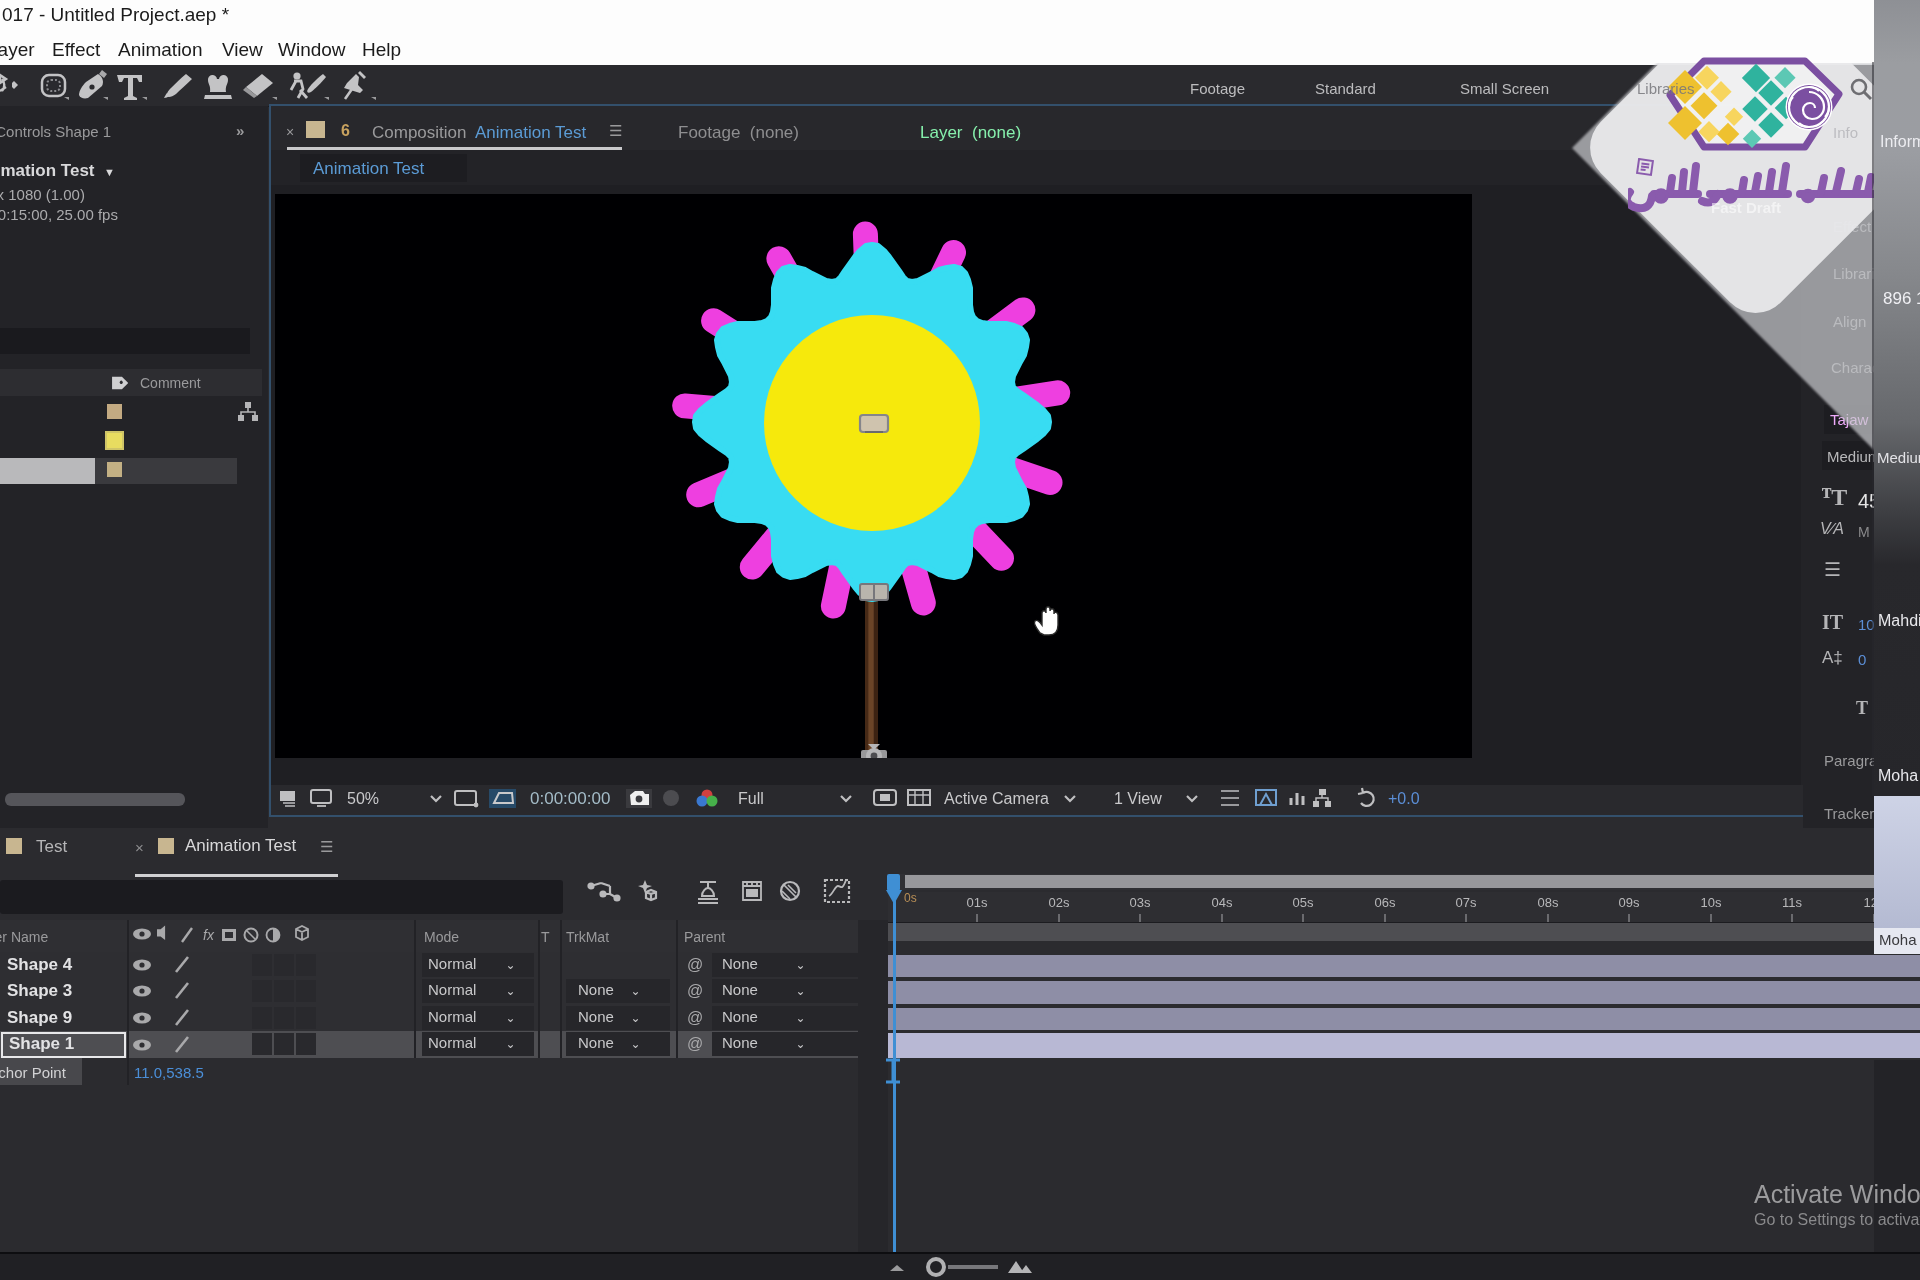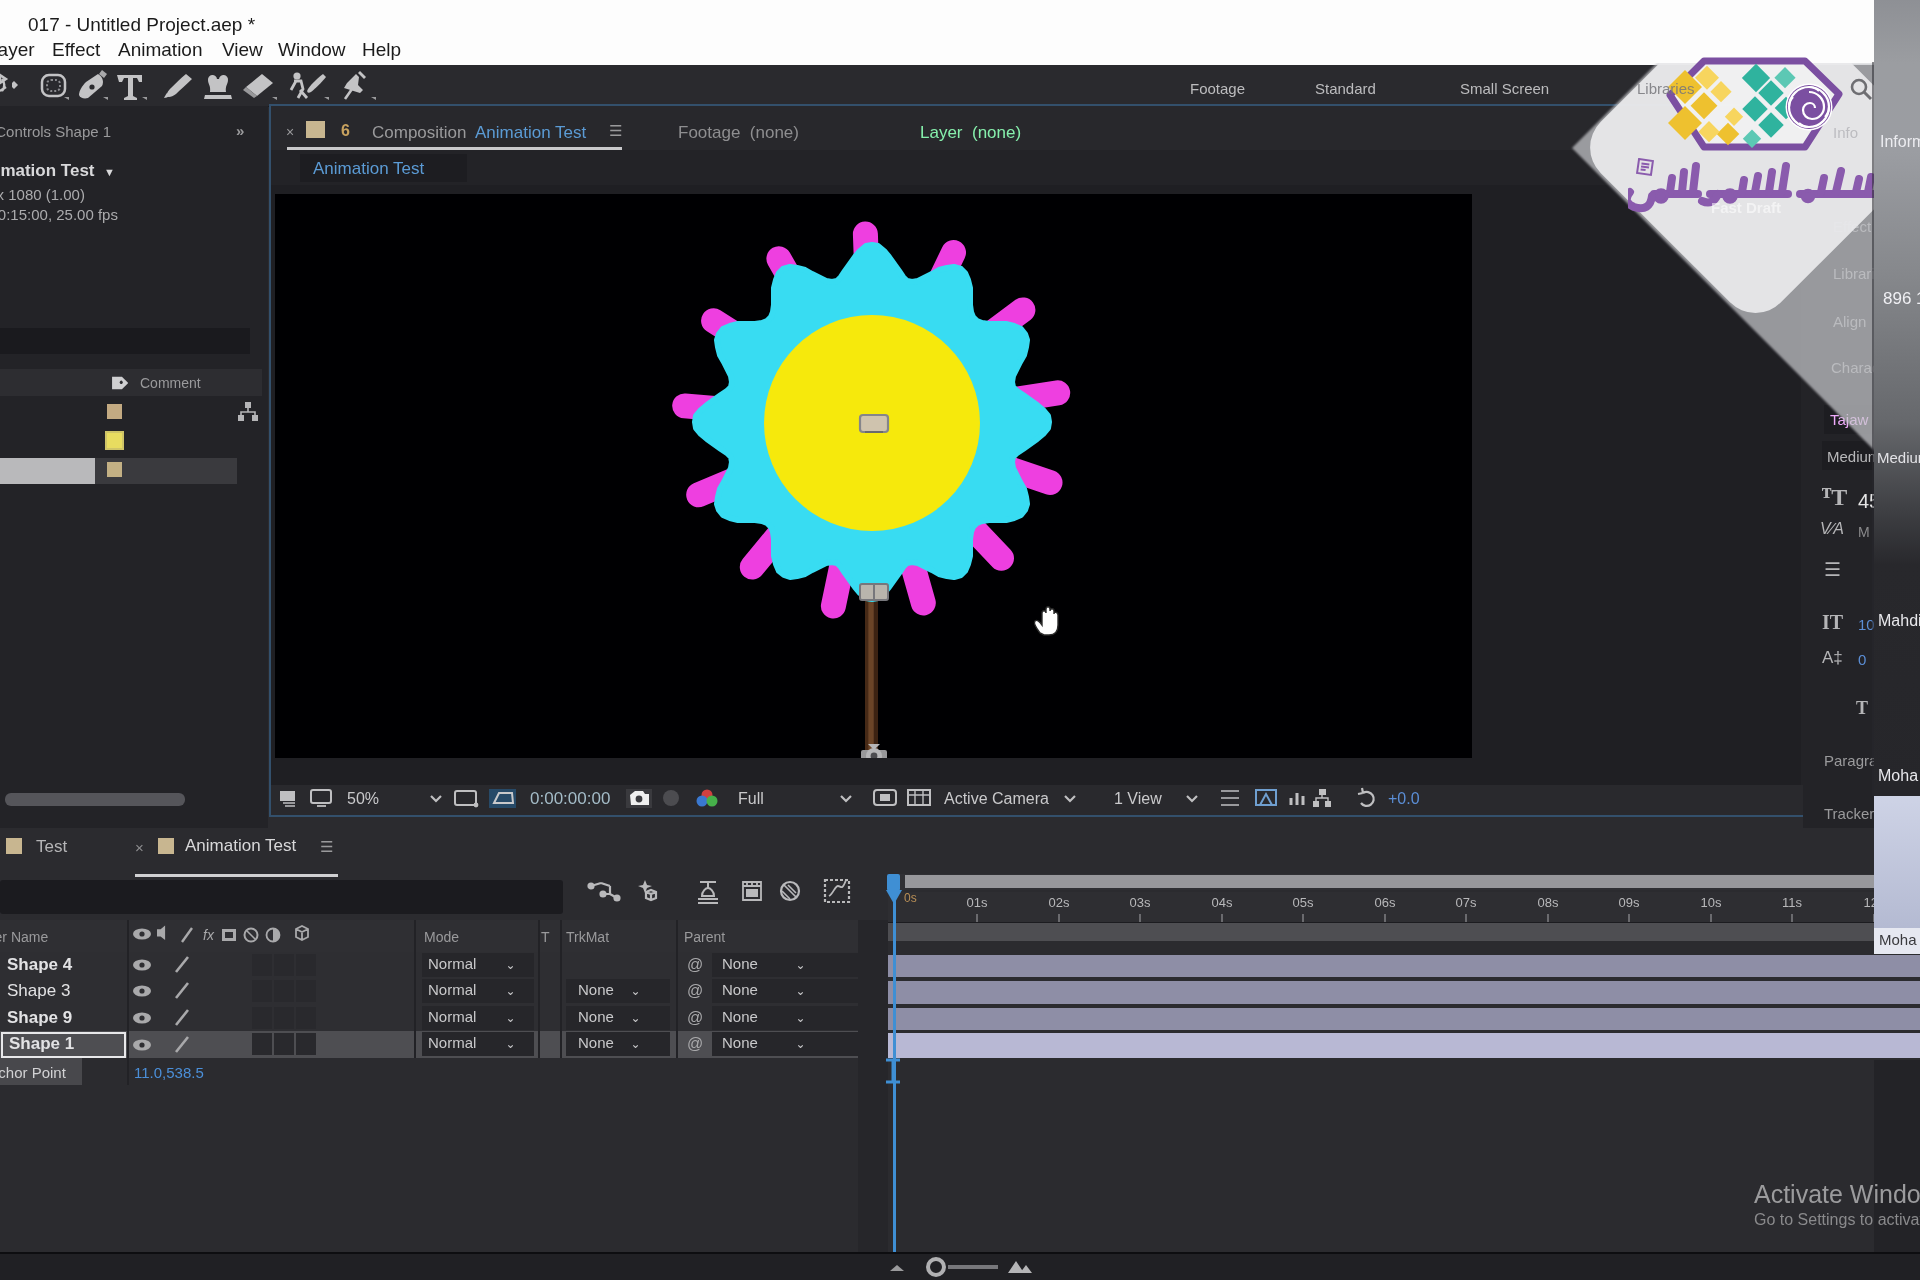--- a/index.html
+++ b/index.html
@@ -2,21 +2,21 @@
 <html><head><meta charset="utf-8">
 <style>
 html,body{margin:0;padding:0;width:1920px;height:1280px;overflow:hidden;background:#2b2b2f;filter:blur(0.6px);
 font-family:"Liberation Sans",sans-serif;}
 .abs{position:absolute;}
 .t{position:absolute;white-space:nowrap;}
 </style></head>
 <body>
 
 <div class="abs" style="left:0;top:0;width:1874px;height:65px;background:#fdfdfd;"></div>
-<div class="t" style="left:2px;top:14px;font-size:19px;color:#1b1b1b;margin-left:26px;">017 - Untitled Project.aep *</div>
+<div class="t" style="left:2px;top:4px;font-size:19px;color:#1b1b1b;">017 - Untitled Project.aep *</div>
 <div class="t" style="left:-13px;top:39px;font-size:19px;color:#1b1b1b;">Layer</div>
 <div class="t" style="left:52px;top:39px;font-size:19px;color:#1b1b1b;">Effect</div>
 <div class="t" style="left:118px;top:39px;font-size:19px;color:#1b1b1b;">Animation</div>
 <div class="t" style="left:222px;top:39px;font-size:19px;color:#1b1b1b;">View</div>
 <div class="t" style="left:278px;top:39px;font-size:19px;color:#1b1b1b;">Window</div>
 <div class="t" style="left:362px;top:39px;font-size:19px;color:#1b1b1b;">Help</div>
 
 <div class="abs" style="left:0;top:65px;width:1874px;height:41px;background:#2a2a2e;border-bottom:1px solid #1a1a1e;"></div>
 <svg class="abs" style="left:0;top:65px;" width="400" height="41" viewBox="0 0 400 41">
   <g fill="#c3c3c5" stroke="none">
@@ -270,21 +270,21 @@
   <div class="abs" style="left:422px;top:151px;width:112px;height:24px;background:#26262a;"></div>
   <div class="abs" style="left:566px;top:151px;width:104px;height:24px;background:#26262a;"></div>
   <div class="abs" style="left:712px;top:151px;width:146px;height:24px;background:#26262a;"></div>
   <div class="abs" style="left:422px;top:178px;width:112px;height:24px;background:#26262a;"></div>
   <div class="abs" style="left:566px;top:178px;width:104px;height:24px;background:#26262a;"></div>
   <div class="abs" style="left:712px;top:178px;width:146px;height:24px;background:#26262a;"></div>
   <div class="abs" style="left:422px;top:204px;width:112px;height:24px;background:#26262a;"></div>
   <div class="abs" style="left:566px;top:204px;width:104px;height:24px;background:#26262a;"></div>
   <div class="abs" style="left:712px;top:204px;width:146px;height:24px;background:#26262a;"></div>
   <div class="t" style="left:7px;top:127px;font-size:17px;font-weight:bold;color:#e2e2e4;">Shape 4</div>
-  <div class="t" style="left:7px;top:153px;font-size:17px;font-weight:normal;color:#e2e2e4;">Shape 3</div>
+  <div class="t" style="left:7px;top:153px;font-size:17px;font-weight:bold;color:#e2e2e4;">Shape 3</div>
   <div class="t" style="left:7px;top:180px;font-size:17px;font-weight:bold;color:#e2e2e4;">Shape 9</div>
   <div class="t" style="left:9px;top:206px;font-size:17px;font-weight:bold;color:#e2e2e4;">Shape 1</div>
   <svg class="abs" style="left:130px;top:124px;" width="740" height="110" viewBox="0 0 740 110">
     <g fill="#a9a9ab">
       <g id="re0">
           <ellipse cx="12" cy="13" rx="9" ry="5.5"></ellipse>
           <circle cx="12" cy="13" r="2.6" fill="#2e2e32"></circle>
           <path d="M46 20 L58 5" stroke="#a9a9ab" stroke-width="2.6" fill="none"></path>
         </g>
       <use href="#re0" y="26"></use>

